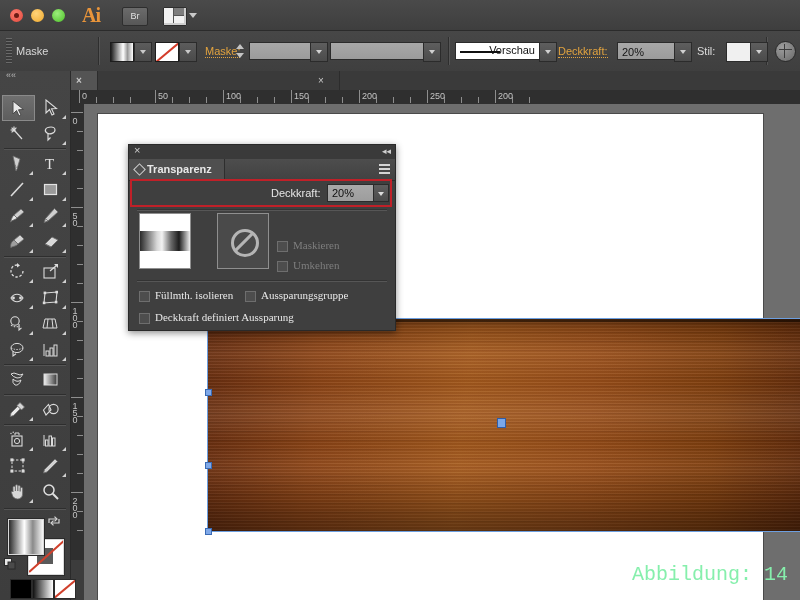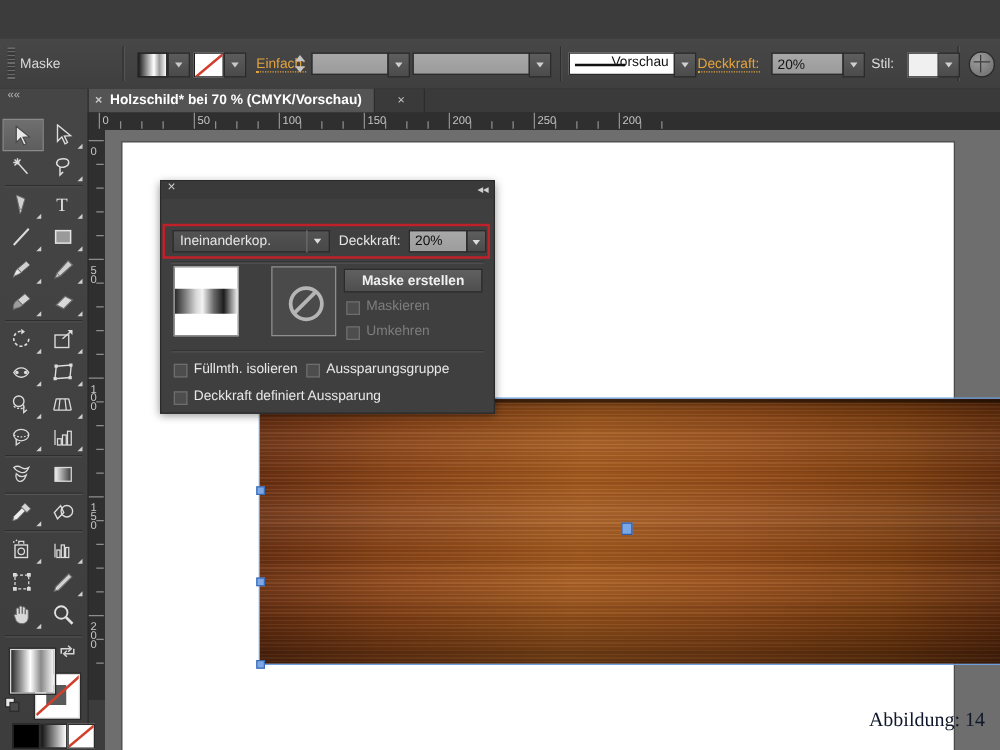--- a/index.html
+++ b/index.html
@@ -163,21 +163,21 @@
     background:repeating-linear-gradient(180deg,
       rgba(255,255,255,.04) 0px, rgba(255,255,255,.04) 1px,
       rgba(0,0,0,.0) 1px, rgba(0,0,0,.0) 4px,
       rgba(0,0,0,.07) 4px, rgba(0,0,0,.07) 5px,
       rgba(0,0,0,.0) 5px, rgba(0,0,0,.0) 9px);
     mix-blend-mode:overlay;opacity:.9;}
   .woodtop{position:absolute;left:0;top:0;width:100%;height:3px;background:rgba(0,0,0,.45);}
   .selline{position:absolute;background:#6c9fe0;}
   .anchor{position:absolute;width:5px;height:5px;background:#7fa8e8;border:1px solid #3a6bb5;}
   .center-anchor{position:absolute;width:7px;height:8px;background:#7aa7e8;border:1px solid #2f5da8;}
-  .abb{position:absolute;right:12px;bottom:14px;font-size:16px;color:#0f172a;font-family:Liberation Serif, serif;}
+  .abb{position:absolute;right:12px;bottom:14px;font-size:20px;color:#86efac;font-family:Liberation Mono, monospace;}
 
   
   .panel{position:absolute;left:128px;top:144px;width:266px;height:185px;
     background:#3f3f3f;border:1px solid #2a2a2a;box-shadow:0 2px 7px rgba(0,0,0,.45);}
   .panel-top{position:absolute;left:0;top:0;width:266px;height:14px;background:#3a3a3a;}
   .panel-x{position:absolute;left:5px;top:-1px;font-size:11px;color:#cfcfcf;}
   .panel-collapse{position:absolute;right:4px;top:1px;font-size:9px;color:#cfcfcf;}
   .panel-tabrow{position:absolute;left:0;top:14px;width:266px;height:21px;
     background:linear-gradient(#4d4d4d,#424242);border-bottom:1px solid #2b2b2b;}
   .panel-tab{position:absolute;left:0;top:0;height:21px;line-height:21px;padding:0 12px 0 18px;
@@ -204,43 +204,56 @@
   .thumb1 .band{position:absolute;left:0;top:17px;width:100%;height:20px;
     background:linear-gradient(90deg,#2a2a2a 0%,#d8d8d8 34%,#f2f2f2 44%,#6a6a6a 62%,#1d1d1d 78%,#efefef 100%);}
   .thumb2{position:absolute;left:88px;top:68px;width:50px;height:54px;background:#4a4a4a;border:1px solid #8f8f8f;}
   .nosign{position:absolute;left:13px;top:15px;width:22px;height:22px;border:3px solid #b5b5b5;border-radius:50%;}
   .nosign:after{content:"";position:absolute;left:-2px;top:8px;width:25px;height:3px;background:#b5b5b5;transform:rotate(-45deg);}
   .maskbtn{position:absolute;left:146px;top:70px;width:111px;height:19px;
     background:linear-gradient(#606060,#4e4e4e);border:1px solid #2b2b2b;box-sizing:border-box;
     font-size:11px;font-weight:bold;color:#f0f0f0;line-height:18px;text-align:center;}
   .cbrow{position:absolute;font-size:11px;}
   .cbox{position:absolute;width:11px;height:11px;background:#4d4d4d;border:1px solid #6e6e6e;box-sizing:border-box;}
-  .cbtxt{position:absolute;left:16px;top:-2px;white-space:nowrap;}
+  .cbtxt{position:absolute;left:16px;top:-2px;white-space:nowrap;font-family:Liberation Serif, serif;}
   .dim{color:#7e7e7e;}
   .on{color:#e8e8e8;}
   .pdiv{position:absolute;left:8px;width:250px;height:1px;background:#333;border-bottom:1px solid #565656;}
 </style>
 </head>
 <body>
 
 <div id="app">
 
+  <div class="titlebar">
+    <div class="wbtn close"></div>
+    <div class="wbtn min"></div>
+    <div class="wbtn max"></div>
+    <div class="ai-logo">Ai</div>
+    <div class="br-btn">Br</div>
+    <div class="arrange-btn">
+      <div class="q1"></div>
+        <div class="q2"></div>
+        <div class="q3"></div>
+    </div>
+    <div class="arrange-caret"></div>
+  </div>
 
   <div class="ctrlbar">
     <div class="grip"></div>
     <div class="path-label">Maske</div>
     <div class="sep" style="left:98px;"></div>
     <div class="sep" style="left:448px;"></div>
     <div class="sep" style="left:766px;"></div>
   </div>
   <div class="swatch-fill"></div>
   <div class="mini-caret" style="left:134px;"></div>
   <div class="swatch-stroke"></div>
   <div class="mini-caret" style="left:179px;"></div>
-  <div class="lbl-underline" style="left:205px;top:45px;">Einfach:</div>
+  <div class="lbl-underline" style="left:205px;top:45px;">Maske:</div>
   <div class="stepper">
       <i class="up"></i>
       <i class="dn"></i>
     </div>
   <div class="field" style="left:249px;width:62px;"></div>
   <div class="fieldcaret" style="left:310px;"></div>
   <div class="field" style="left:330px;width:94px;"></div>
   <div class="fieldcaret" style="left:423px;"></div>
   <div class="strokestyle">
     <div class="ln"></div>
@@ -251,21 +264,20 @@
   <div class="field" style="left:617px;width:58px;">20%</div>
   <div class="fieldcaret" style="left:674px;"></div>
   <div style="position:absolute;left:697px;top:45px;font-size:11px;color:#dcdcdc;">Stil:</div>
   <div style="position:absolute;left:726px;top:42px;width:24px;height:18px;background:#f0f0f0;border:1px solid #2b2b2b;"></div>
   <div class="fieldcaret" style="left:750px;"></div>
   <div class="globe"></div>
 
   <div class="tabbar">
     <div class="tab active" style="left:0;">
       <span class="x">×</span>
-      <span>Holzschild* bei 70 % (CMYK/Vorschau)</span>
     </div>
     <div class="tab inactive" style="left:242px;">
       <span class="x">×</span>
     </div>
   </div>
 
   <div class="ruler-corner"></div>
   <div class="ruler-h">
     <div class="tickl" style="left:9px;top:0;width:1px;height:13px;"></div>
     <div class="tickl" style="left:85px;top:0;width:1px;height:13px;"></div>
@@ -626,40 +638,46 @@
     <div class="trio b"></div>
     <div class="trio c"></div>
 
   </div>
 
   <div class="panel">
     <div class="panel-top">
       <span class="panel-x">×</span>
       <span class="panel-collapse">◂◂</span>
     </div>
+    <div class="panel-tabrow">
+      <div class="panel-tab">
+        <span>Transparenz</span>
+      </div>
+      <div class="panel-diamond"></div>
+      <div class="panel-menu">
+        <i style="top:0;"></i>
+          <i style="top:4px;"></i>
+          <i style="top:8px;"></i>
+      </div>
+    </div>
 
     <div class="redbox"></div>
 
-    <div class="blendsel">
-      <span>Ineinanderkop.</span>
-      <span class="cv"></span>
-    </div>
     <div class="deck-label">Deckkraft:</div>
     <div class="deckfield">20%</div>
     <div class="deckcaret"></div>
 
     <div class="pdiv" style="top:64px;"></div>
 
     <div class="thumb1">
       <div class="band"></div>
     </div>
     <div class="thumb2">
       <div class="nosign"></div>
     </div>
-    <div class="maskbtn">Maske erstellen</div>
 
     <div class="cbrow" style="left:148px;top:96px;">
       <span class="cbox"></span>
       <span class="cbtxt dim">Maskieren</span>
     </div>
     <div class="cbrow" style="left:148px;top:116px;">
       <span class="cbox"></span>
       <span class="cbtxt dim">Umkehren</span>
     </div>
 

